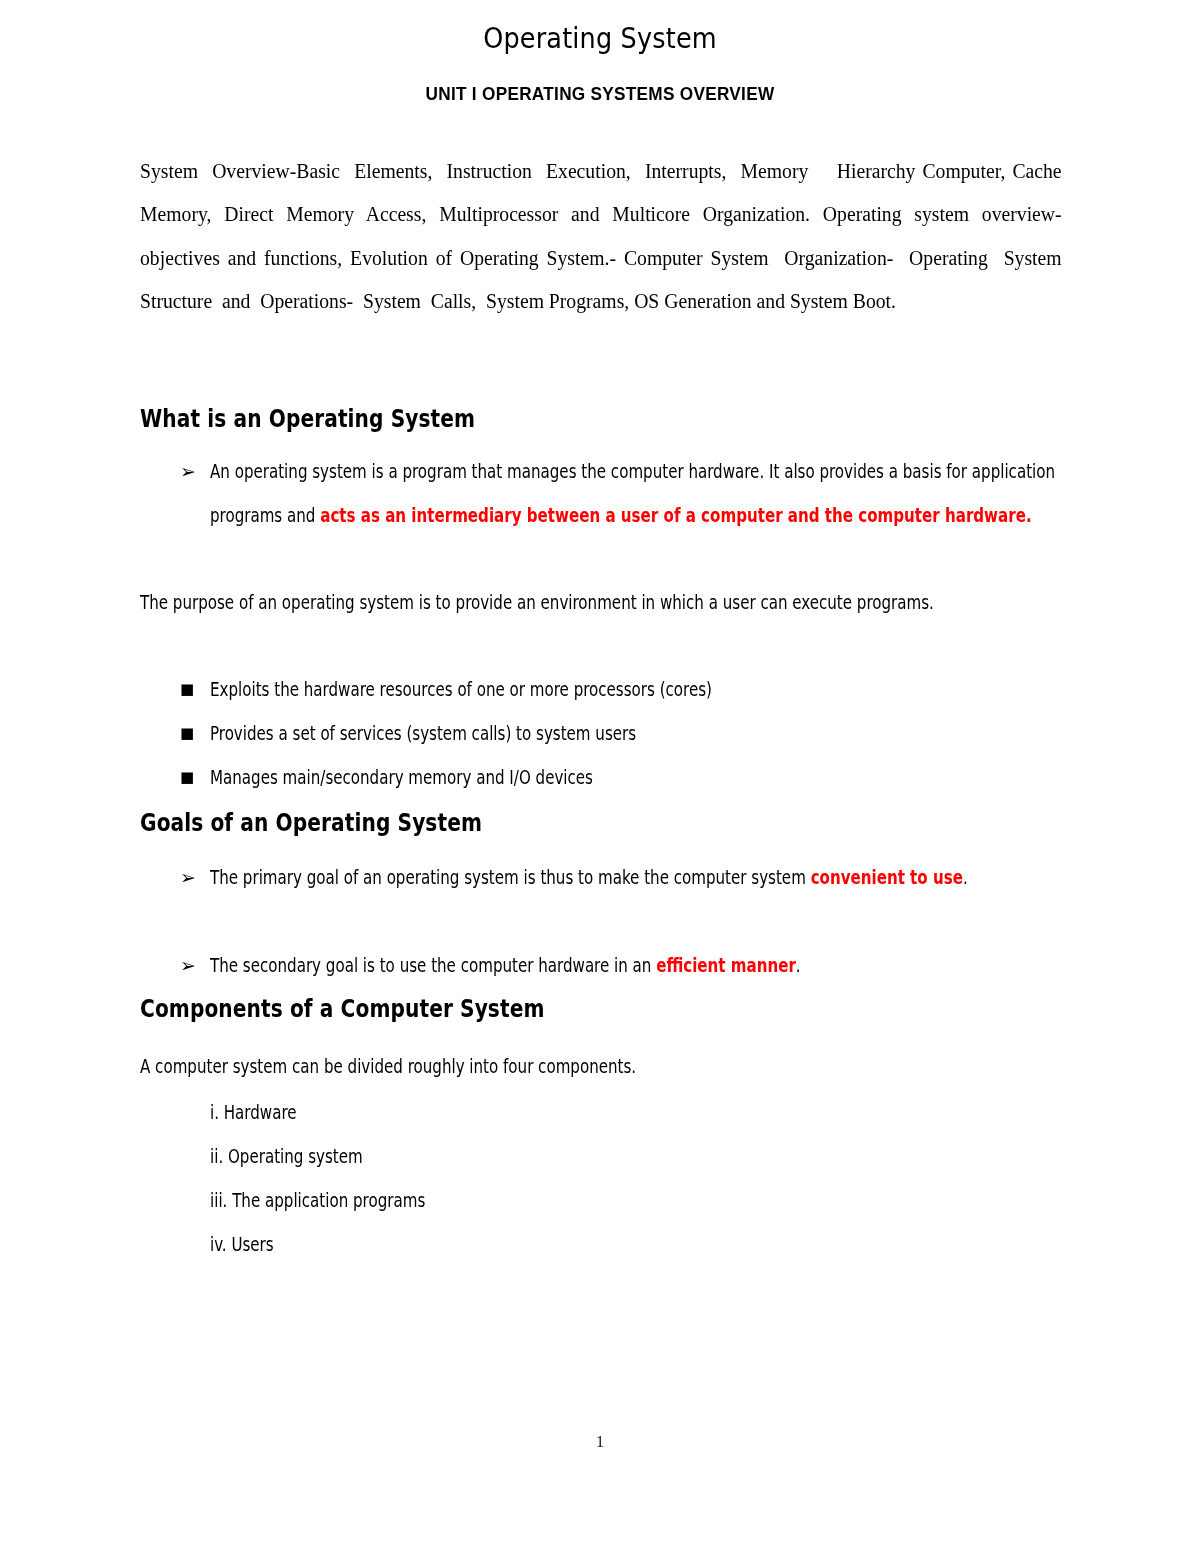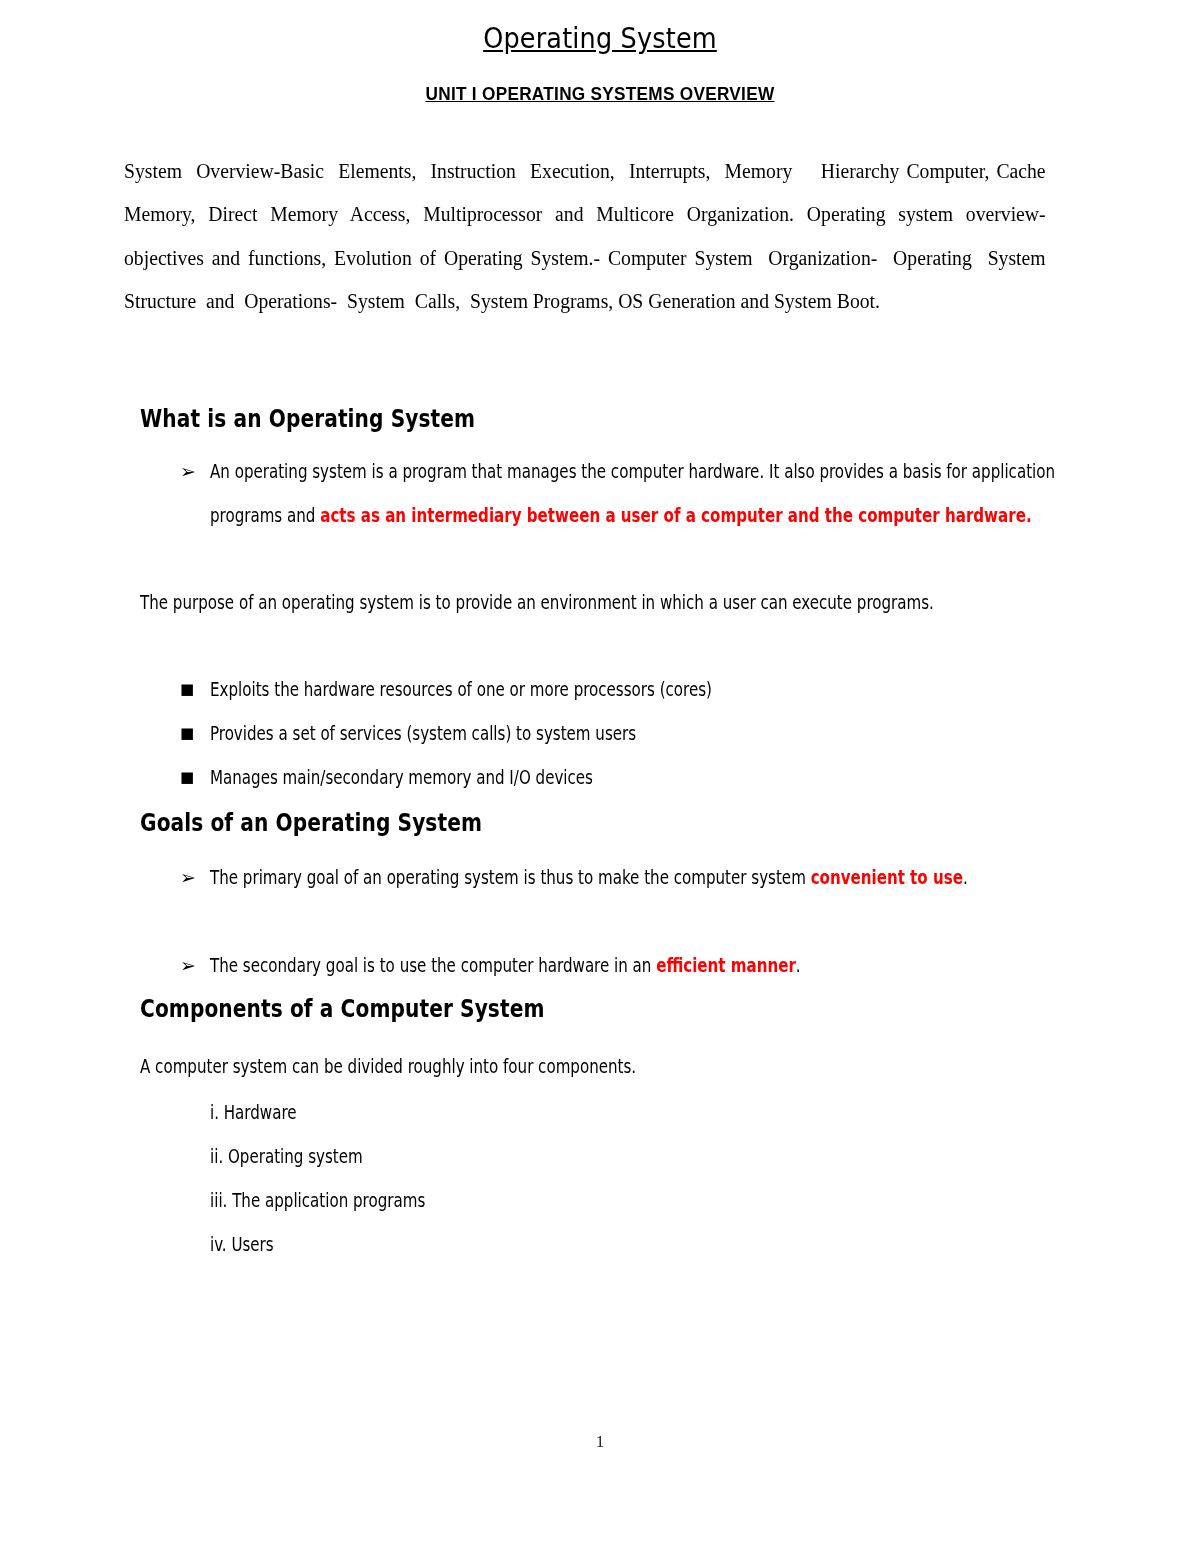--- a/index.html
+++ b/index.html
@@ -9,21 +9,20 @@
   }
   .page {
     position: relative;
     width: 1200px;
     height: 1553px;
     background: #ffffff;
     margin: 0 auto;
     overflow: hidden;
     font-family: "Liberation Sans", sans-serif;
     color: #000000;
-    text-decoration: underline;
   }
   .content {
     position: absolute;
     left: 140px;
     top: 0;
     width: 922px;
   }
 
   
   .doc-title {
@@ -133,21 +132,21 @@
   }
 </style>
 </head>
 <body>
 
 <div class="page">
 
   <div class="doc-title">Operating System</div>
   <div class="doc-subtitle">UNIT I OPERATING SYSTEMS OVERVIEW</div>
 
-  <div class="content" style="position:absolute; left:124px; top:128px; width:960px;">
+  <div class="content" style="position:absolute; left:140px; top:128px; width:960px;">
     <div class="intro-para">System  Overview-Basic  Elements,  Instruction  Execution,  Interrupts,  Memory    Hierarchy Computer, Cache Memory, Direct Memory Access, Multiprocessor and Multicore Organization. Operating system overview-objectives and functions, Evolution of Operating System.- Computer System  Organization-  Operating  System  Structure  and  Operations-  System  Calls,  System Programs, OS Generation and System Boot.</div>
   </div>
 
   <div class="section-heading" id="h-what">What is an Operating System</div>
 
   <div class="bullet-row" style="left:180px; top:450px; width:1020px;">
     <span class="bullet-glyph">➢</span>
     <span class="bullet-body body-text" style="width:1010px; display:block;">
       <span class="blk">An operating system is a program that manages the computer hardware. It also provides a basis for application programs and </span><span class="red">acts as an intermediary between a user of a computer and the computer hardware.</span>
     </span>

